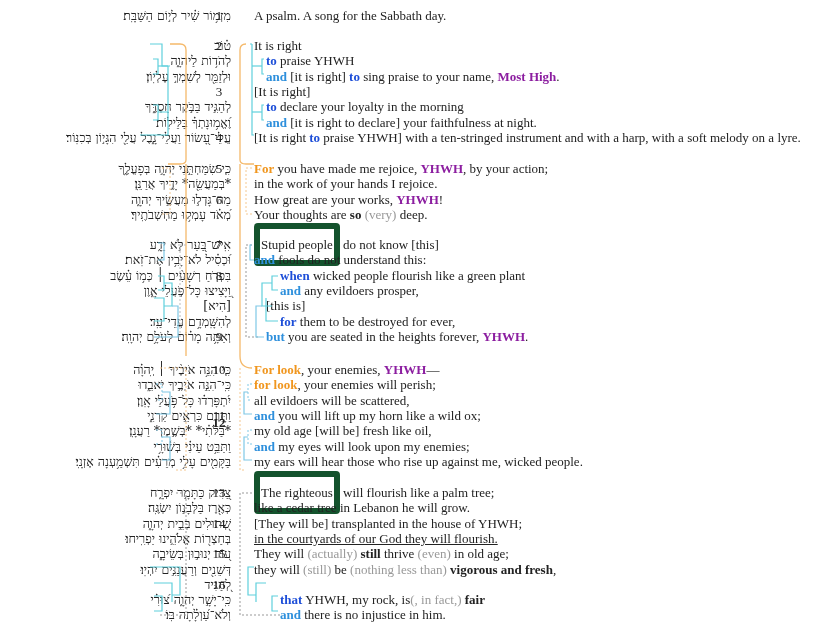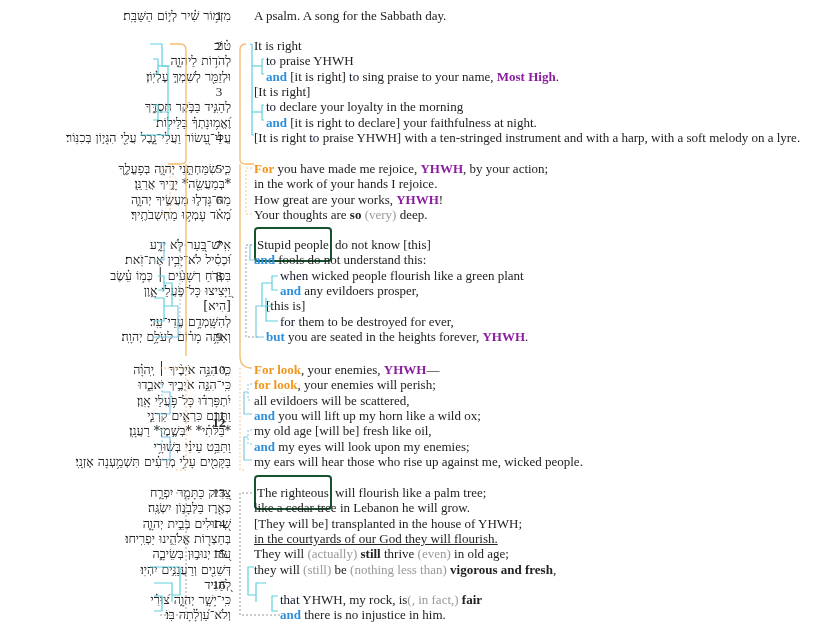--- a/index.html
+++ b/index.html
@@ -3,26 +3,26 @@
 <meta charset="utf-8">
 <style>
   html, body { margin:0; padding:0; background:#ffffff; }
   body { width:825px; height:627px; position:relative; overflow:hidden;
          font-family:"Liberation Serif", "DejaVu Serif", serif; color:#222; }
   .heb { position:absolute; right:594px; font-size:12.5px; direction:rtl; text-align:right;
          white-space:nowrap; line-height:15px; font-family:"DejaVu Serif", serif; }
   .num { position:absolute; left:212px; width:14px; text-align:center; font-size:13px; line-height:15px; }
   .eng { position:absolute; font-size:13px; line-height:15px; white-space:nowrap; }
   .k-orange { color:#f0961e; font-weight:bold; }
-  .k-teal { color:#0f172a; font-weight:normal; }
+  .k-teal { color:#1d4ed8; font-weight:bold; }
   .k-blue { color:#2d8fdc; font-weight:bold; }
   .k-purple { color:#8c1ea0; font-weight:bold; }
   .k-bold { font-weight:bold; }
   .k-gray { color:#999; }
-  .boxed { border:2px solid #14532d; border-radius:4px; padding:8px 1px; }
+  .boxed { border:6px solid #14532d; border-radius:4px; padding:8px 1px; }
   svg.lines { position:absolute; left:0; top:0; }
 </style>
 </head>
 <body>
 
 <div id="doc">
     <div class="heb" style="top: 8px;">מִזְמ֥וֹר שִׁ֗יר לְי֣וֹם הַשַּׁבָּֽת׃</div>
     <div class="num" style="top: 8px;">1</div>
     <div class="eng" style="top: 8px; left: 254px;"><span>A psalm. A song for the Sabbath day.</span></div>
     <div class="heb" style="top: 38px;">ט֗וֹב</div>

